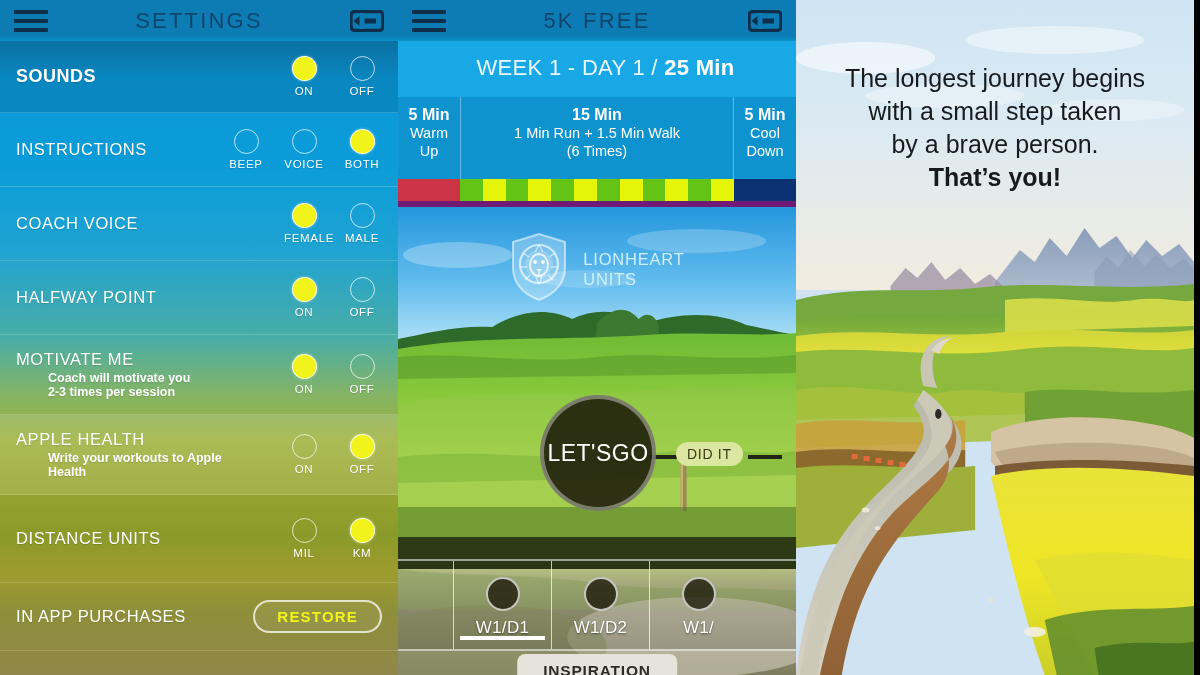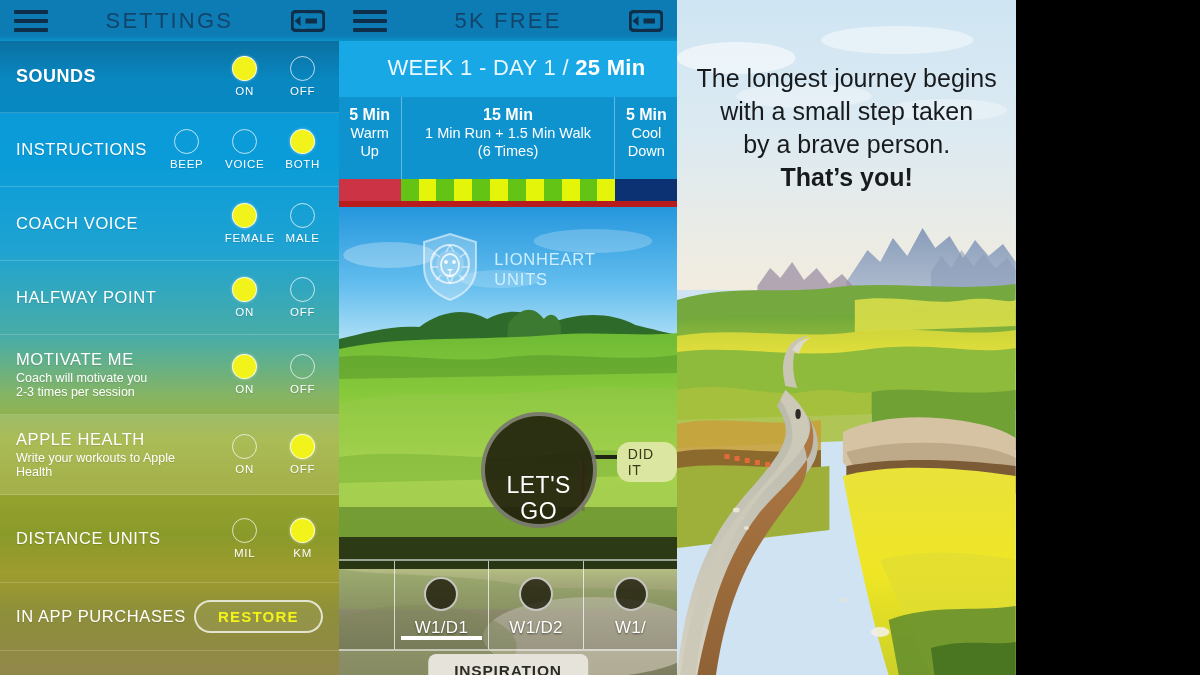--- a/index.html
+++ b/index.html
@@ -2,21 +2,21 @@
 <html><head>
 <meta charset="utf-8">
 <style>
   * { box-sizing: border-box; margin: 0; padding: 0; }
   html, body {
     width: 1200px; height: 675px;
     overflow: hidden;
     background: #000;
     font-family: "Liberation Sans", sans-serif;
   }
-  .screens { display: flex; width: 1016px; height: 675px; }
+  .screens { display: flex; width: 1194px; height: 675px; }
 
   
   .panel-settings {
     width: 400px; height: 675px; position: relative; overflow: hidden;
     background: #0a9bd4;
   }
   .topbar {
     height: 41px; width: 100%;
     background: linear-gradient(180deg,#0d7cb4 0%,#0d7cb4 88%,#0a93c9 100%);
     display: flex; align-items: center; justify-content: space-between;
@@ -63,21 +63,21 @@
   .srow.active { background: rgba(0,40,70,0.16); gap: 28px; }
   .srow.stripe { background: rgba(255,255,255,0.14); }
   .srow-left { flex: 1; min-width: 0; }
   .srow-title {
     color: #ffffff; font-size: 16.5px; letter-spacing: 0.6px; font-weight: 400;
     text-shadow: 0 1px 1px rgba(0,0,0,0.13);
   }
   .srow.active .srow-title { font-weight: bold; font-size: 18px; letter-spacing: 0.5px; }
   .srow-sub {
     color: #ffffff; font-size: 12.5px; line-height: 14.5px; margin-top: 2px;
-    font-weight: 400; text-shadow: 0 1px 1px rgba(0,0,0,0.12);
+    font-weight: 700; text-shadow: 0 1px 1px rgba(0,0,0,0.12); margin-left: 32px;
   }
   .opts { display: flex; align-items: flex-start; gap: 18px; }
   .opt { width: 40px; text-align: center; }
   .dot {
     width: 25px; height: 25px; border-radius: 50%;
     border: 1.6px solid rgba(255,255,255,0.72);
     margin: 0 auto; background: transparent;
   }
   .dot.on {
     background: #f2f31a;
@@ -91,21 +91,21 @@
   .restore-btn {
     border: 2px solid rgba(255,255,255,0.75);
     border-radius: 20px; padding: 6px 22px;
     color: #f2f31a; font-weight: bold; font-size: 15px; letter-spacing: 1.2px;
     background: rgba(255,255,255,0.06);
   }
 
   
   .panel-workout {
     width: 400px; height: 675px; position: relative; overflow: hidden;
-    background: #b91c1c;
+    background: #701a75;
   }
   .wk-header {
     background: #19a8e6; padding: 14px 0 16px; text-align: center;
   }
   .wk-header-text { font-size: 22px; color: #eaf8ff; letter-spacing: 0.3px; padding-left: 17px; }
   .wk-header-text b { color: #ffffff; font-weight: bold; }
 
   .wk-segments {
     display: flex; background: #0e93cf; color: #fff; align-items: stretch;
     height: 82px;
@@ -128,25 +128,25 @@
     overflow: hidden;
   }
   .badge-row {
     position: absolute; top: 0; left: 0; right: 0; height: 123px;
     display: flex; align-items: center; justify-content: center; gap: 14px;
     z-index: 4;
   }
   .badge-text { color: #cfeeff; font-size: 16.5px; line-height: 20px; letter-spacing: 0.8px; }
 
   .letsgo {
-    position: absolute; left: 142px; top: 205px;
+    position: absolute; left: 142px; top: 188px;
     width: 116px; height: 116px; border-radius: 50%;
     background: rgba(28,26,10,0.88);
     border: 4px solid rgba(255,255,255,0.38);
-    display: flex; flex-direction: column; align-items: center; justify-content: flex-end;
+    display: flex; align-items: center; justify-content: center;
     color: #fff; font-size: 23px; line-height: 26px; letter-spacing: 0.5px;
     z-index: 6; text-align: center;
   }
   .didit {
     position: absolute; left: 278px; top: 235px; z-index: 6;
     background: #dbe6a0; color: #3a3a1a; border-radius: 13px;
     padding: 4px 11px; font-size: 14px; letter-spacing: 0.7px;
   }
   .didit-line {
     position: absolute; left: 252px; top: 248px; width: 42px; height: 4px;

